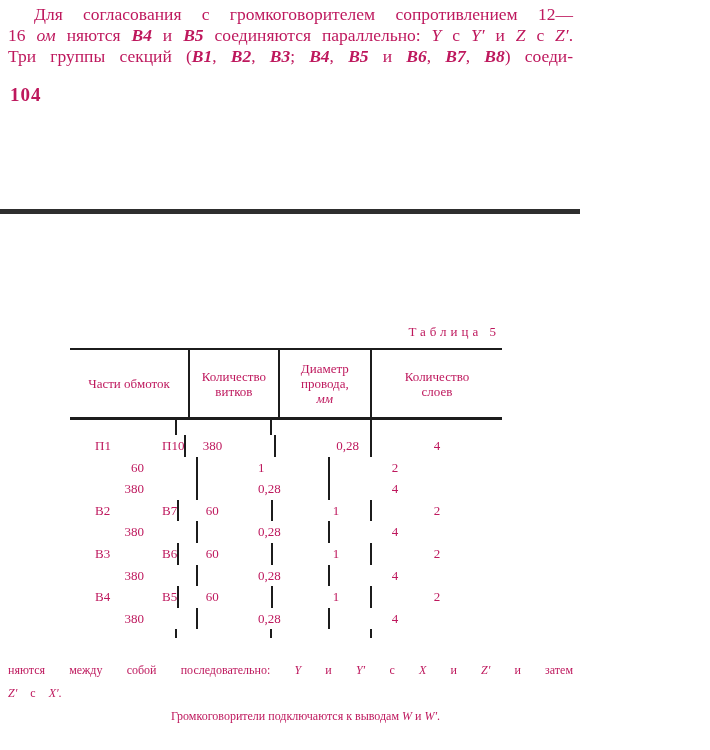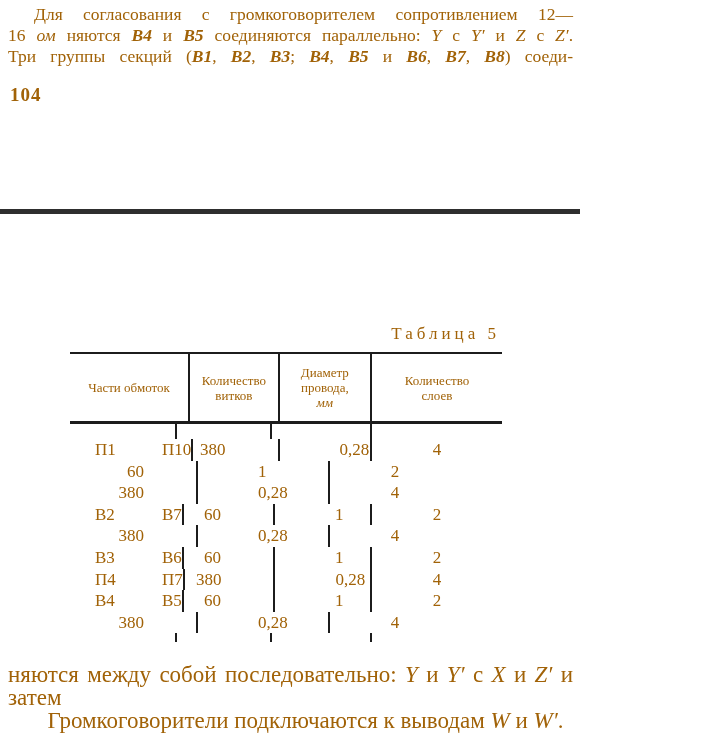--- a/index.html
+++ b/index.html
@@ -1,53 +1,53 @@
 <!DOCTYPE html>
 <html><head>
 <meta charset="utf-8">
 <style>
   html,body{margin:0;padding:0;background:#ffffff;}
   .page{
     width:580px;height:750px;background:#ffffff;position:relative;overflow:hidden;
-    font-family:"Liberation Serif","DejaVu Serif",serif;color:#a16207;
+    font-family:"Liberation Serif","DejaVu Serif",serif;color:#be185d;
     box-sizing:border-box;
   }
   
   .para-top{padding:4px 7px 0 8px;font-size:17.5px;line-height:21px;}
   .jline{text-align:justify;text-align-last:justify;}
   .indent1{text-indent:26px;}
   .i{font-style:italic;}
   .bi{font-style:italic;font-weight:bold;}
   
   .pagenum{margin:17px 0 0 10px;font-size:19px;font-weight:bold;letter-spacing:1px;height:23px;}
   
   .rule{height:5px;background:#2e2e2e;margin-top:102px;}
   
-  .tbl-title{margin:110px 80px 0 0;text-align:right;font-size:17px;letter-spacing:4px;white-space:nowrap;}
+  .tbl-title{margin:110px 80px 0 0;text-align:right;font-size:13px;letter-spacing:4px;white-space:nowrap;}
   
   .tbl{margin:8px 78px 0 70px;border-top:2px solid #1c1c1c;}
   .thead{display:flex;border-bottom:3px solid #1c1c1c;height:67px;}
   .th{display:flex;flex-direction:column;justify-content:center;text-align:center;
       font-size:13px;line-height:15px;box-sizing:border-box;}
   .c1{width:172px;}
   .c2{width:128px;}
   .c3{width:132px;}
   .c4{width:130px;flex:0 0 auto;}
   .vline{border-right:2px solid #1c1c1c;}
   .tr{display:flex;height:21.6px;}
   .tr.spacer{height:15px;}
   .tr.tail{height:9px;}
-  .td{font-size:17px;line-height:21.6px;box-sizing:border-box;white-space:nowrap;}
+  .td{font-size:13px;line-height:21.6px;box-sizing:border-box;white-space:nowrap;}
   .td.c1{padding-left:25px;}
   .td.c1 .p1{display:inline-block;width:67px;}
   .td.c2{text-align:right;padding-right:52px;}
   .td.c3{padding-left:60px;}
   .td.c4{text-align:center;}
   
-  .para-bottom{margin-top:21px;padding:0 7px 0 8px;font-size:23px;line-height:23px;}
+  .para-bottom{margin-top:21px;padding:0 7px 0 8px;font-size:12px;line-height:23px;}
   .wideword{word-spacing:10px;}
   .indent2{text-indent:30px;text-align:center;}
 </style>
 </head>
 <body>
 
 <div class="page">
 
   <div class="para-top">
     <div class="jline indent1"><span>Для согласования с громкоговорителем сопротивлением 12—</span></div>
@@ -117,21 +117,20 @@
         <div class="td c3 vline">0,28</div>
         <div class="td c4">4</div>
       </div>
       <div class="tr">
         <div class="td c1 vline"><span class="p1">В3</span><span>В6</span></div>
         <div class="td c2 vline">60</div>
         <div class="td c3 vline">1</div>
         <div class="td c4">2</div>
       </div>
       <div class="tr">
-        <div class="td c1 vline"><span class="p1">П4</span><span>П7</span></div>
         <div class="td c2 vline">380</div>
         <div class="td c3 vline">0,28</div>
         <div class="td c4">4</div>
       </div>
       <div class="tr">
         <div class="td c1 vline"><span class="p1">В4</span><span>В5</span></div>
         <div class="td c2 vline">60</div>
         <div class="td c3 vline">1</div>
         <div class="td c4">2</div>
       </div>
@@ -145,16 +144,17 @@
         <div class="td c1 vline"></div>
           <div class="td c2 vline"></div>
           <div class="td c3 vline"></div>
           <div class="td c4"></div>
       </div>
     </div>
   </div>
 
   <div class="para-bottom">
     <div class="jline"><span>няются между собой последовательно: </span><span class="i">Y</span><span> и </span><span class="i">Y′</span><span> с </span><span class="i">X</span><span> и </span><span class="i">Z′</span><span> и затем</span></div>
+    <div class="wideword"><span class="i">Z′</span><span> с </span><span class="i">X′</span><span>.</span></div>
     <div class="indent2"><span>Громкоговорители подключаются к выводам </span><span class="i">W</span><span> и </span><span class="i">W′</span><span>.</span></div>
   </div>
 
 </div>
 
 </body></html>

